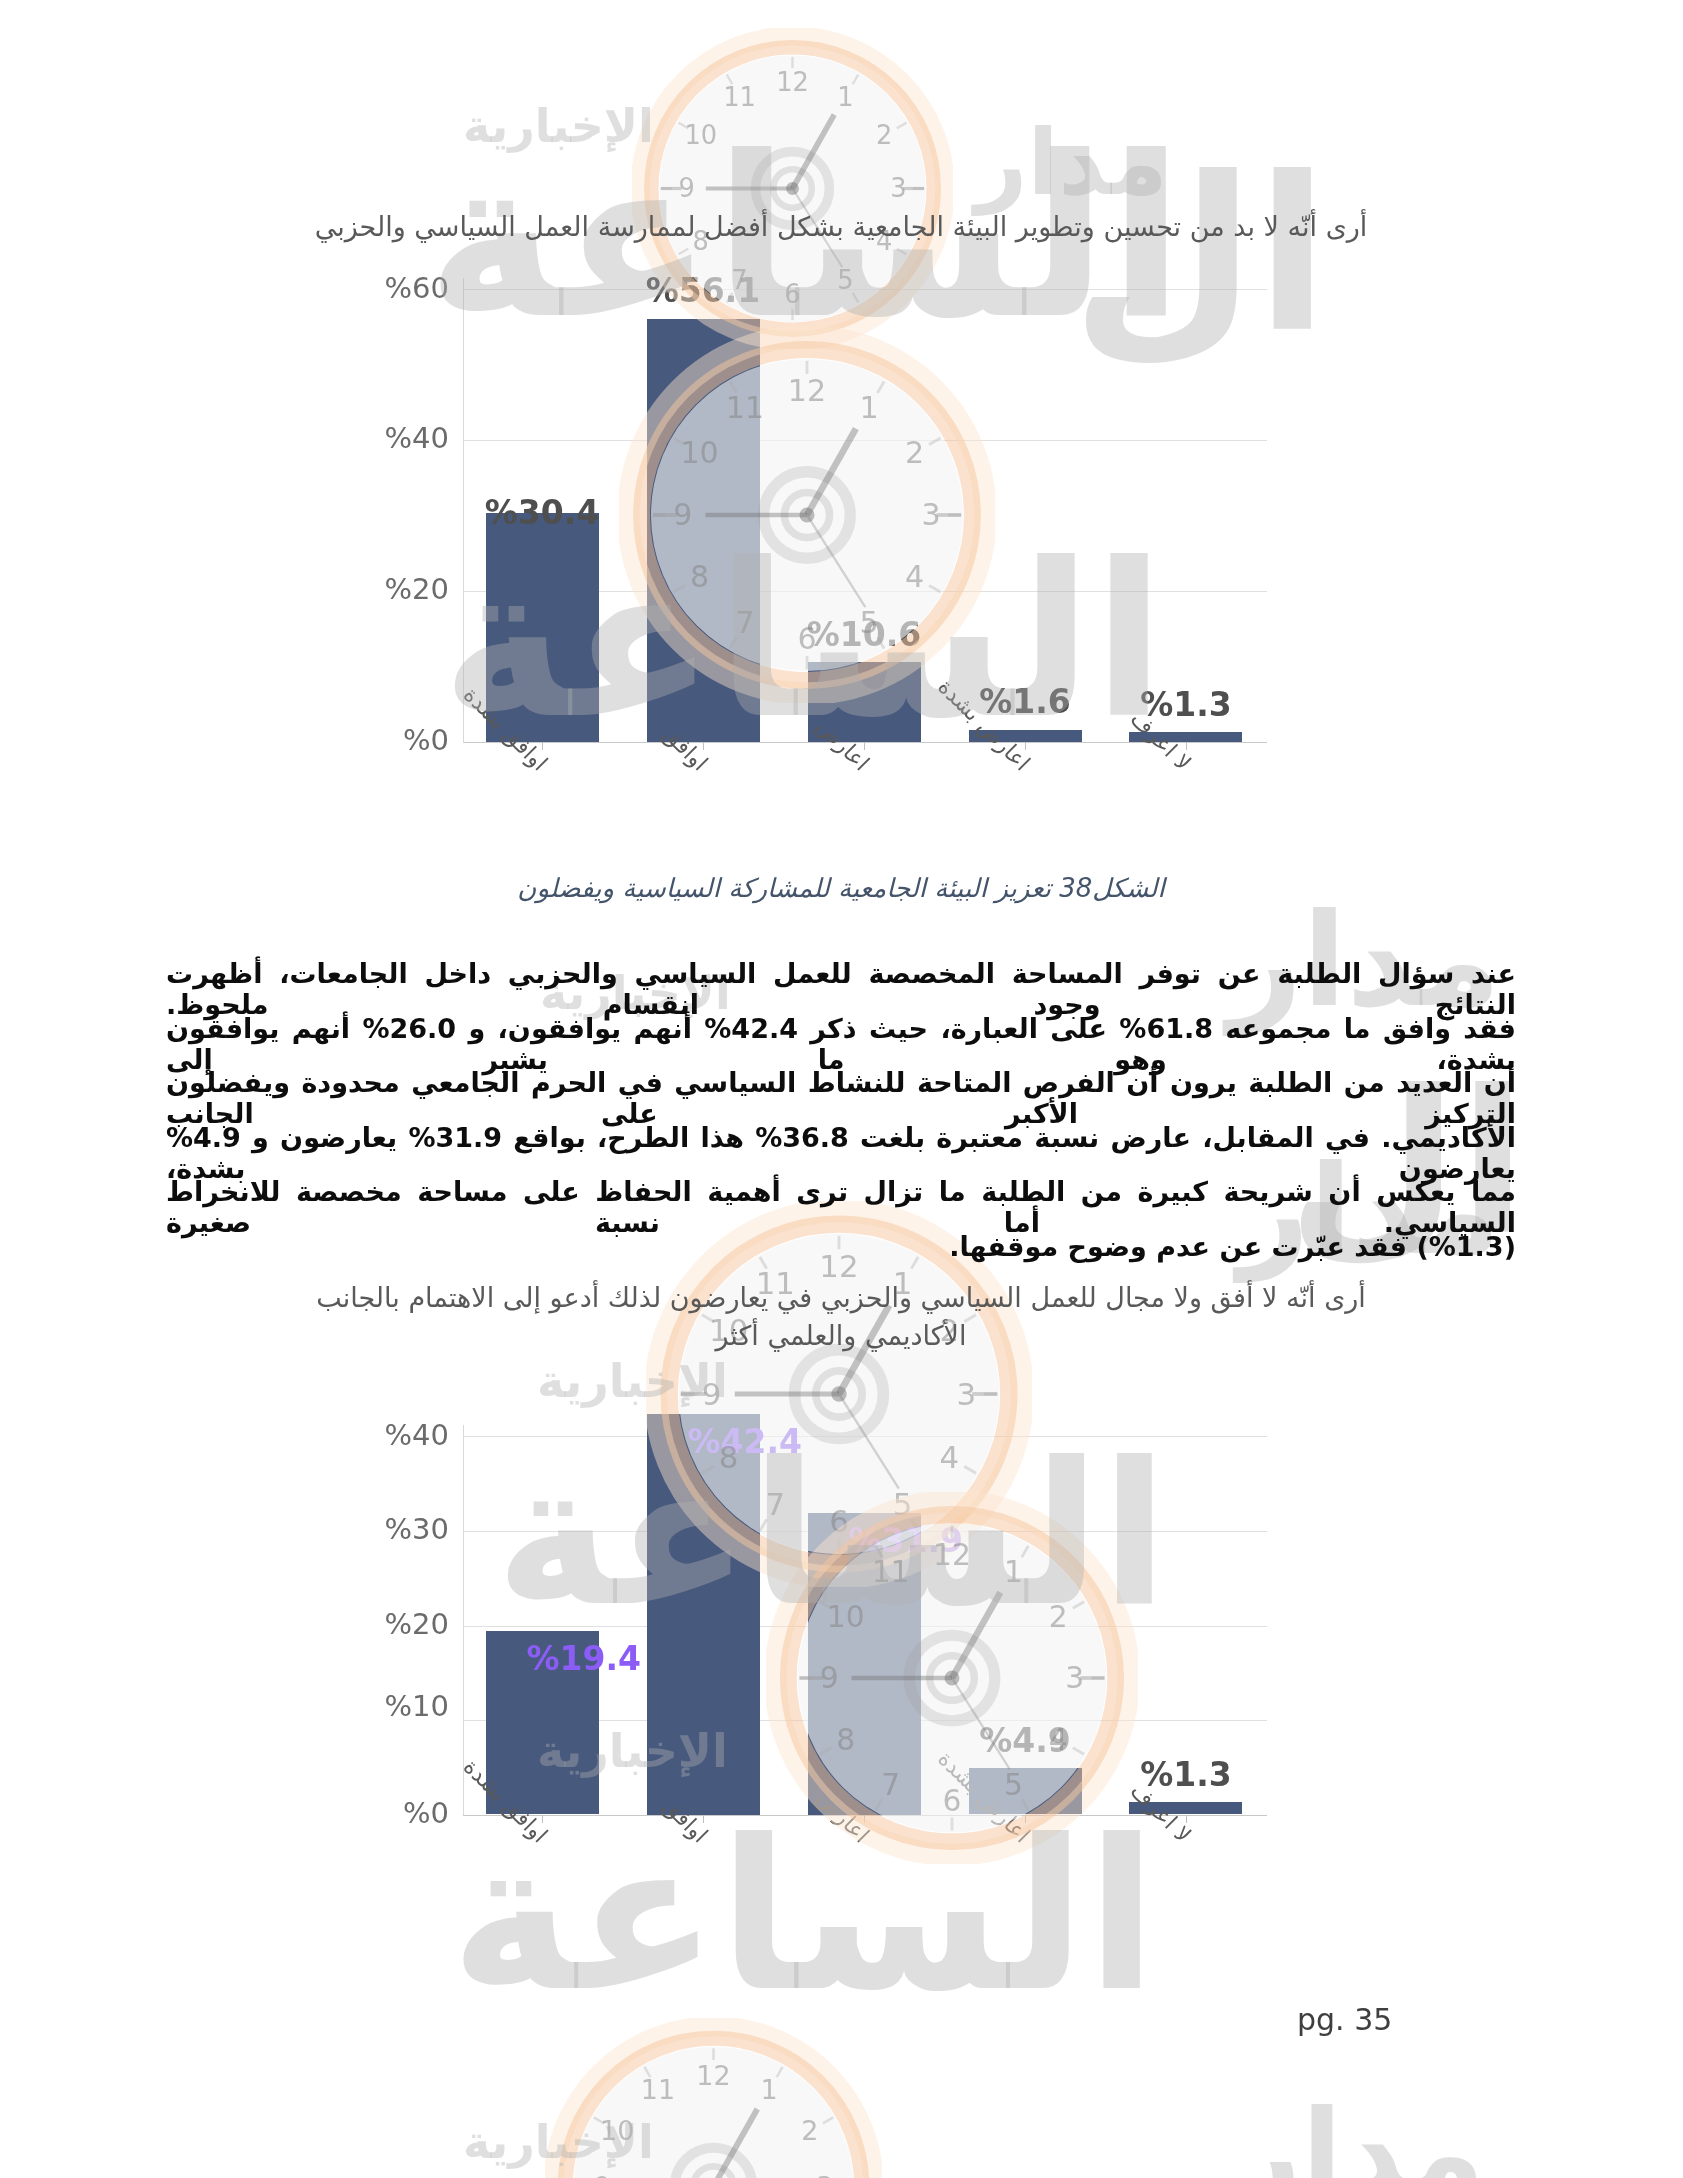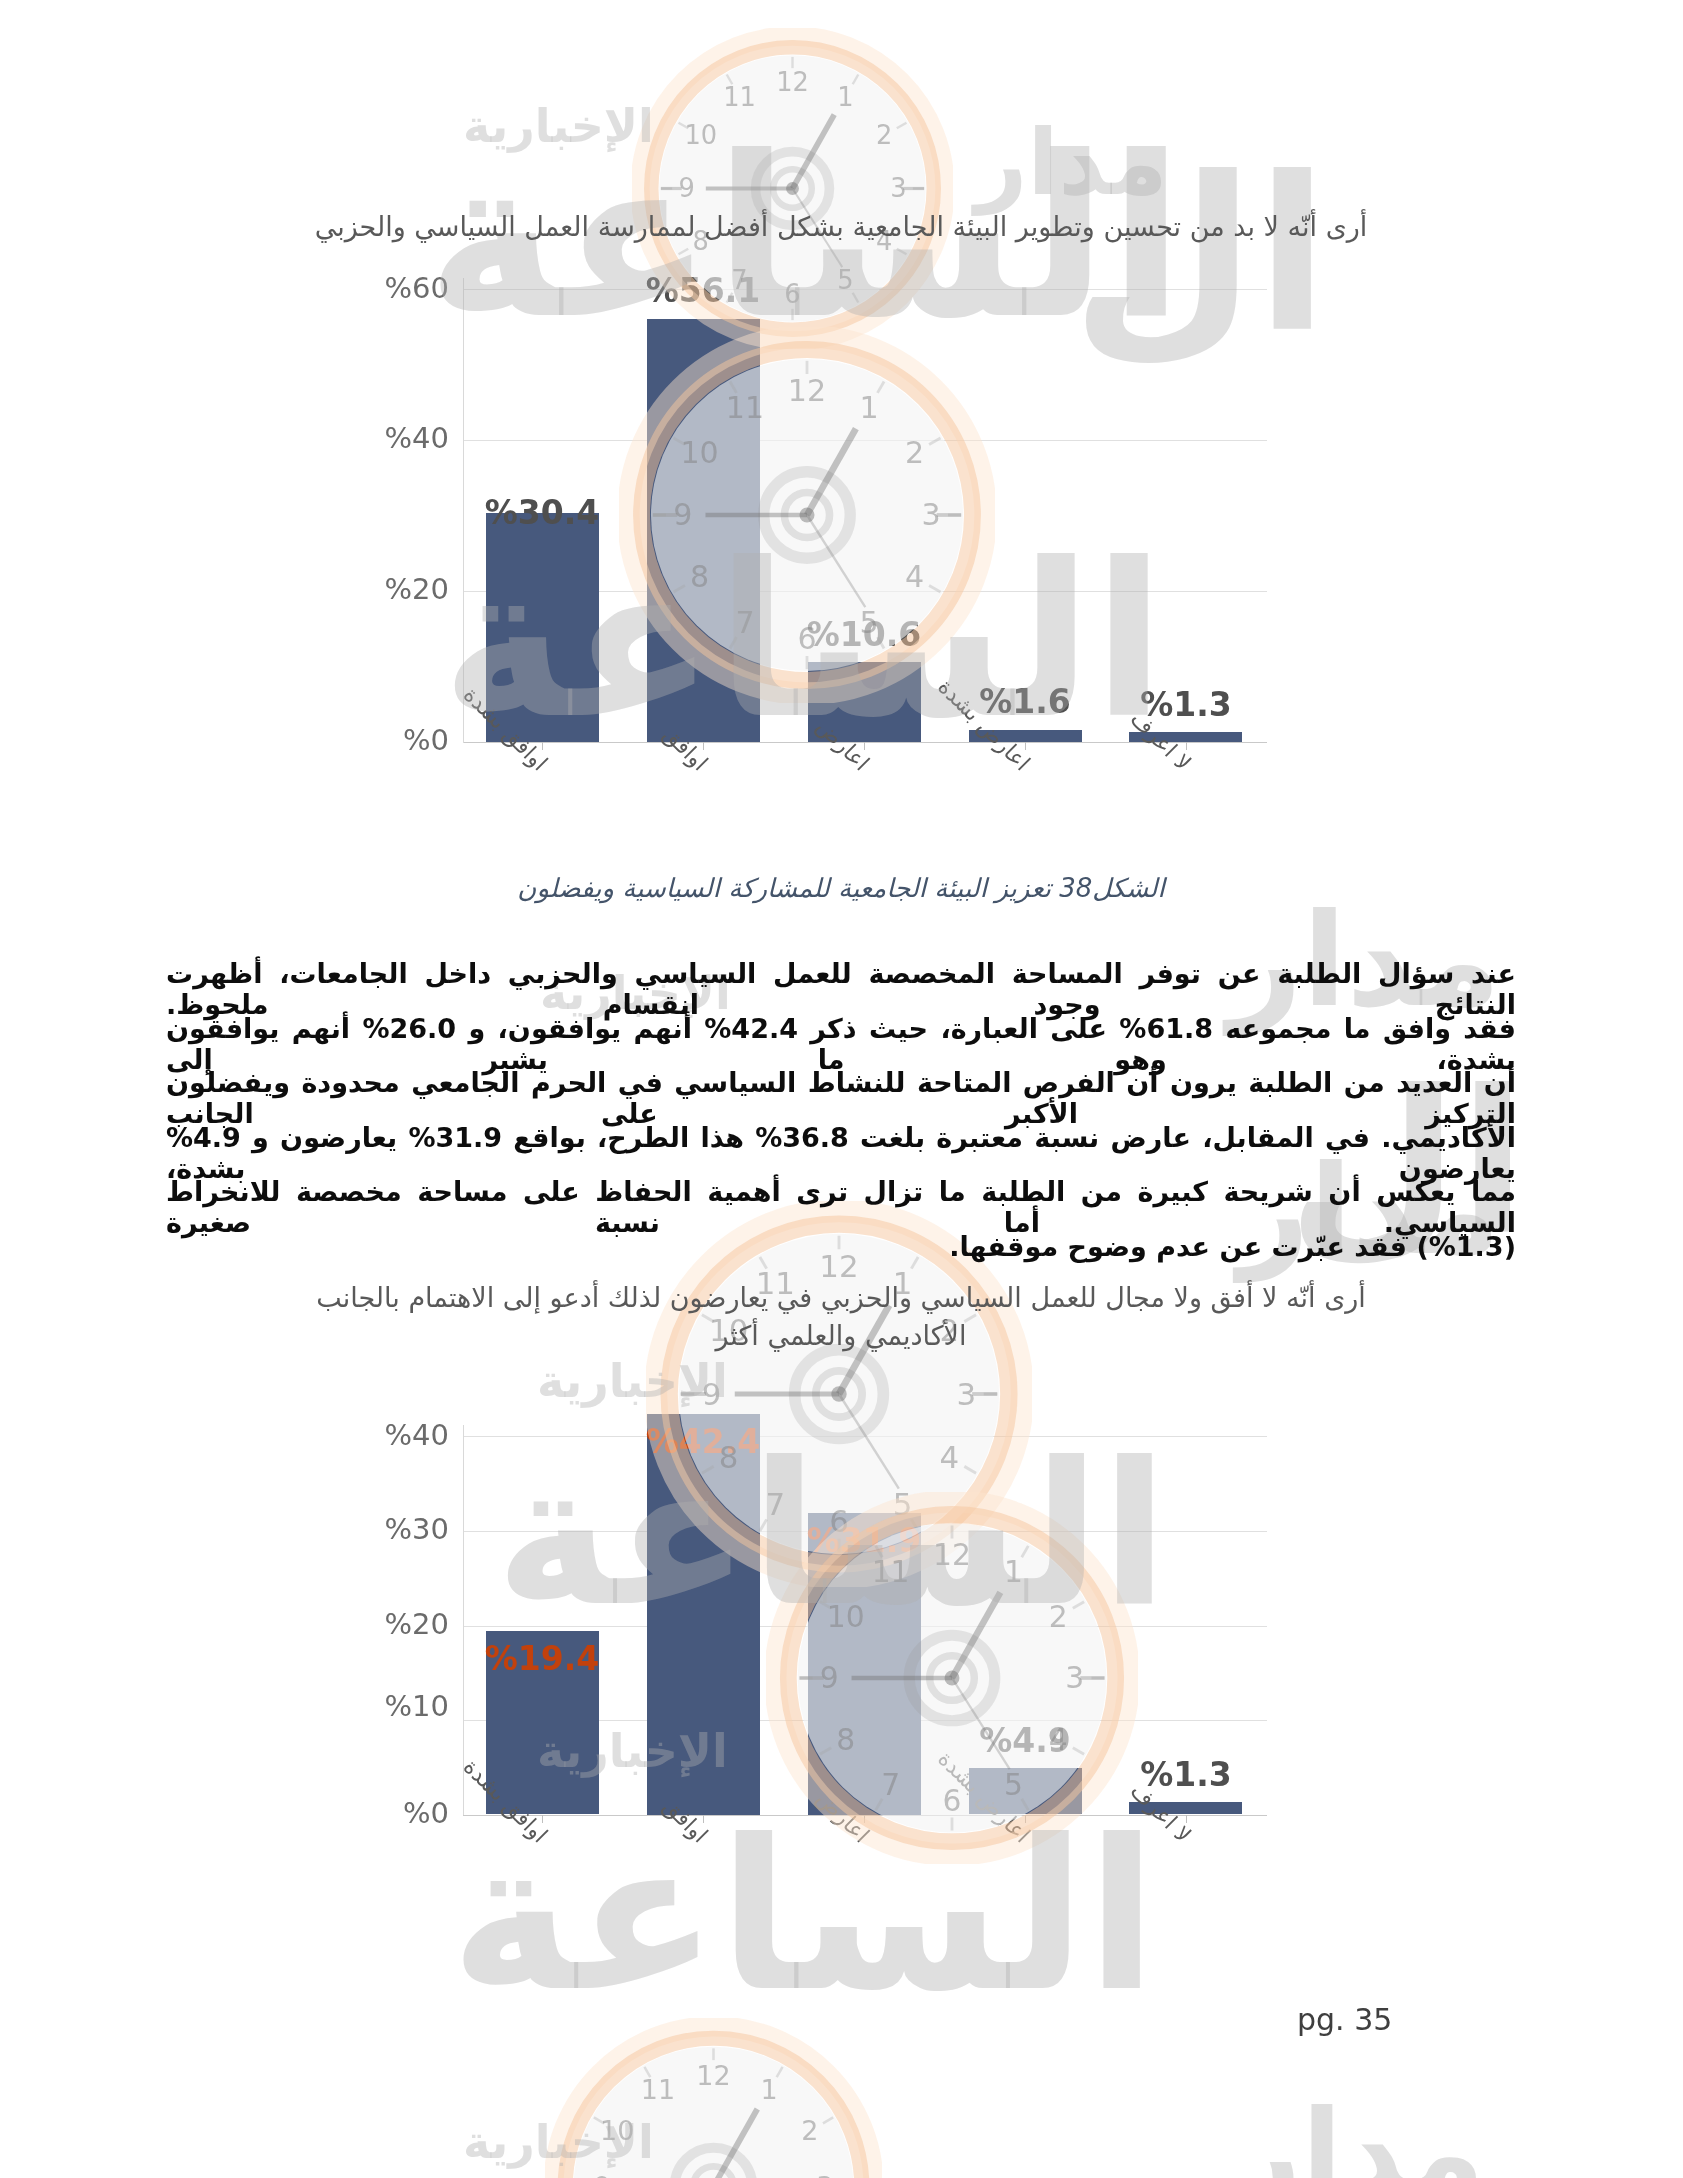--- a/index.html
+++ b/index.html
@@ -18,21 +18,21 @@
   
   .chart{position:absolute;z-index:1;}
   .gridline{position:absolute;height:1px;background:#e0e0e0;}
   .gridline.base{background:#c9c9c9;}
   .axisline{position:absolute;width:1px;background:#d9d9d9;}
   .ytick-label{position:absolute;width:89px;text-align:right;direction:ltr;
         color:#6b6b6b;font-size:29px;}
   .bar{position:absolute;background:#47597d;}
   .val-label{position:absolute;width:198px;text-align:center;direction:ltr;
         font-size:33px;font-weight:600;color:#4f4f4f;}
-  .val-label.inside{color:#c2410c;}
+  .val-label.inside{color:#8b5cf6;text-align:right;}
   .xtick{position:absolute;width:1px;height:8px;background:#bfbfbf;}
   .xtick-label{position:absolute;direction:rtl;white-space:nowrap;color:#595959;
         font-size:22px;transform-origin:top right;transform:rotate(45deg);}
   
   .wm{position:absolute;z-index:2;pointer-events:none;}
   .wm-ar{position:absolute;z-index:2;pointer-events:none;direction:rtl;white-space:nowrap;
         font-weight:700;color:rgba(176,176,176,0.40);line-height:1;}
 </style>
 </head>
 <body>

